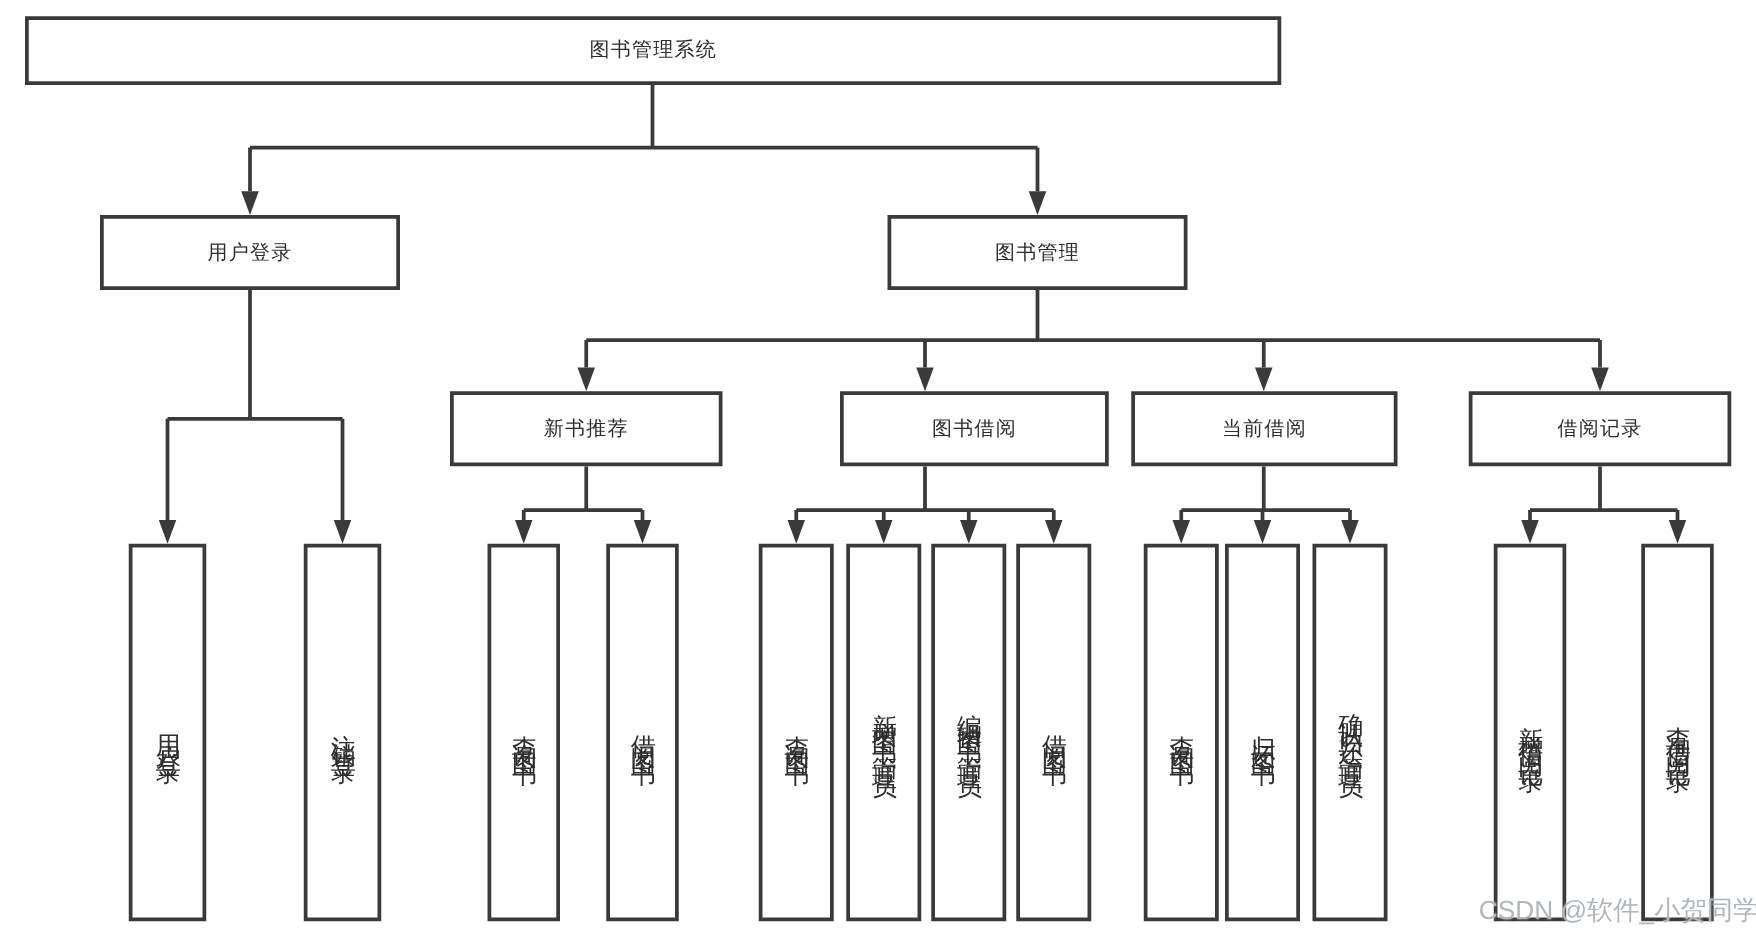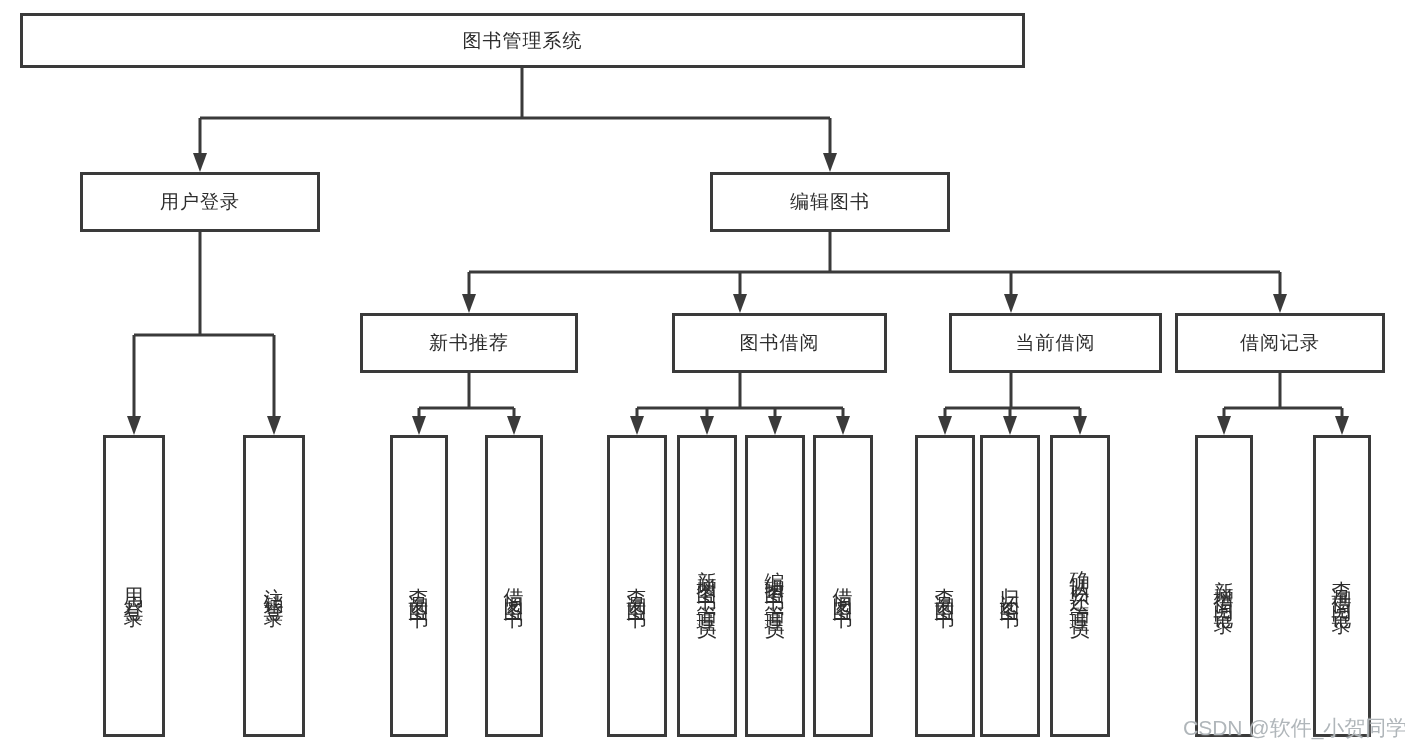--- a/index.html
+++ b/index.html
@@ -8,21 +8,21 @@
     font-family:"Liberation Sans","DejaVu Sans",sans-serif; overflow:hidden;
   }
   svg.connectors { position:absolute; left:0; top:0; z-index:1; }
   svg.connectors path.line { fill:none; stroke:#3a3a3a; stroke-width:3; }
   svg.connectors path.arrow { fill:#3a3a3a; stroke:none; }
   .box {
     position:absolute; box-sizing:border-box; background:#ffffff;
     border:3px solid #3a3a3a; color:#2d2d2d; z-index:2;
     display:flex; align-items:center; justify-content:center;
   }
-  .hlabel { font-size:19px; letter-spacing:1px; white-space:nowrap; }
+  .hlabel { font-size:16px; letter-spacing:1px; white-space:nowrap; }
   .leaf .vlabel {
     writing-mode:vertical-rl; text-orientation:mixed;
     font-size:20px; line-height:1; letter-spacing:7px; white-space:nowrap;
   }
   .watermark {
     position:absolute; left:1183px; top:714px; z-index:5;
     font-size:21px; color:#b0b6ba; white-space:nowrap;
     text-shadow:0 0 2px rgba(255,255,255,0.8);
   }
 </style>
@@ -69,30 +69,30 @@
   </svg>
 
   <div class="box" style="left:20px;top:13px;width:1005px;height:55px;">
     <span class="hlabel">图书管理系统</span>
   </div>
 
   <div class="box" style="left:80px;top:172px;width:240px;height:60px;">
     <span class="hlabel">用户登录</span>
   </div>
   <div class="box" style="left:710px;top:172px;width:240px;height:60px;">
-    <span class="hlabel">编辑图书</span>
+    <span class="hlabel">图书管理</span>
   </div>
 
   <div class="box" style="left:360px;top:313px;width:218px;height:60px;align-items:center;">
     <span class="hlabel">新书推荐</span>
   </div>
   <div class="box" style="left:633px;top:313px;width:215px;height:60px;margin-left:39px;">
     <span class="hlabel">图书借阅</span>
   </div>
-  <div class="box" style="left:905px;top:313px;width:213px;height:60px;margin-left:44px;">
+  <div class="box" style="left:905px;top:313px;width:213px;height:60px;">
     <span class="hlabel">当前借阅</span>
   </div>
   <div class="box" style="left:1175px;top:313px;width:210px;height:60px;">
     <span class="hlabel">借阅记录</span>
   </div>
 
   <div class="box leaf" style="left:103px;top:435px;width:62px;height:302px;">
     <span class="vlabel">用户登录</span>
   </div>
   <div class="box leaf" style="left:243px;top:435px;width:62px;height:302px;">

